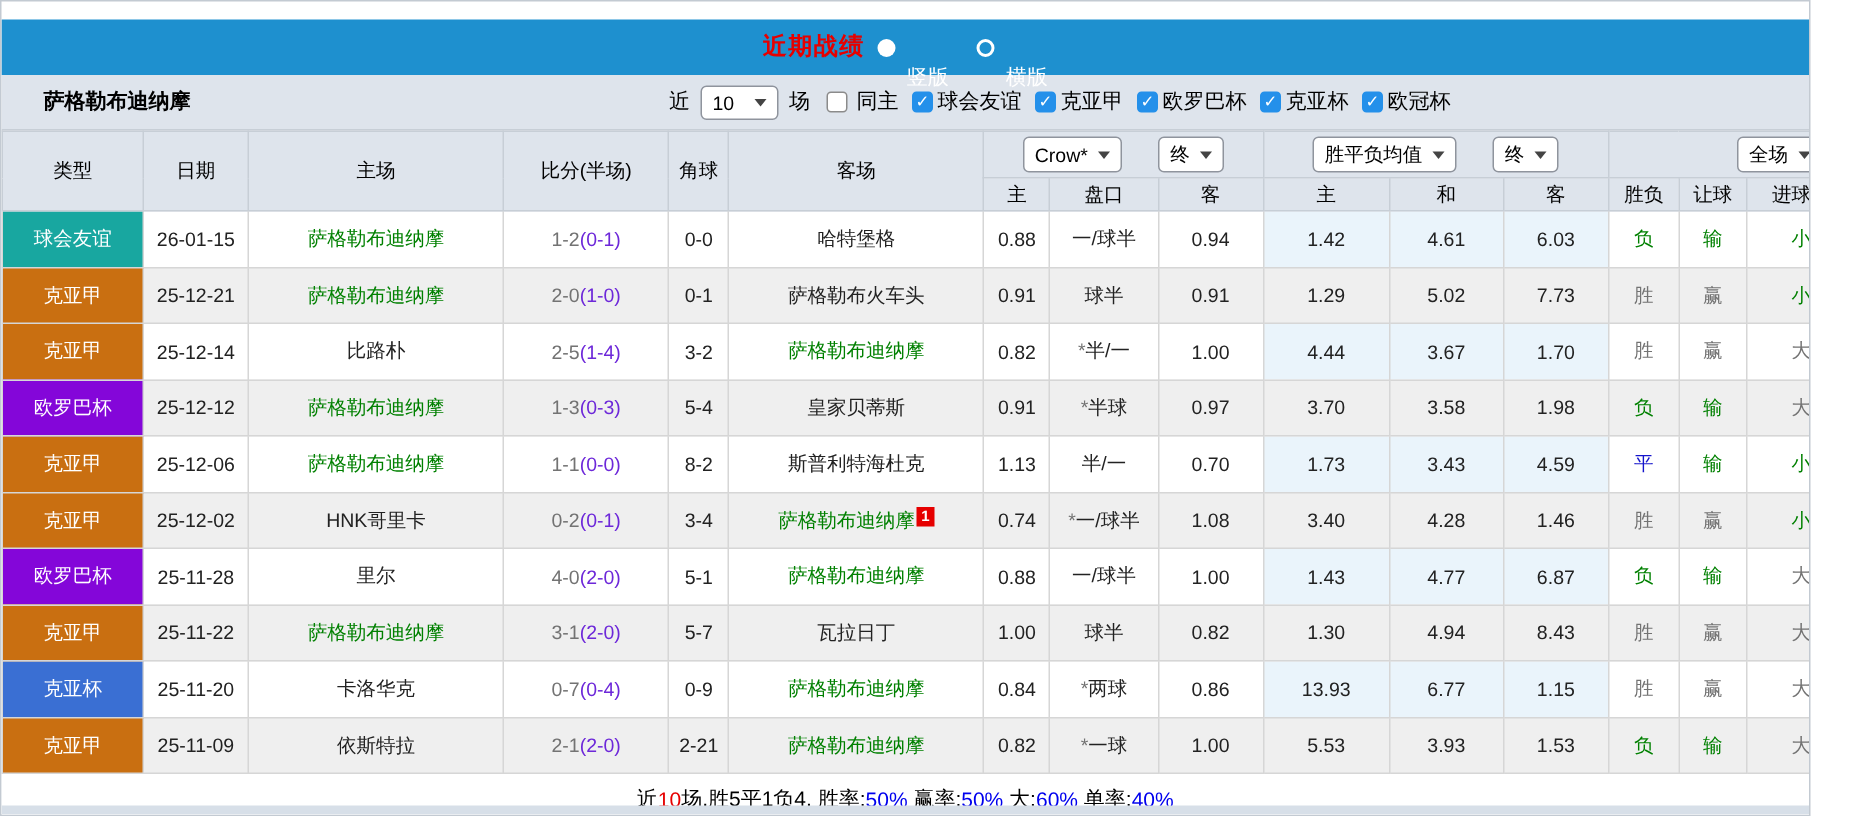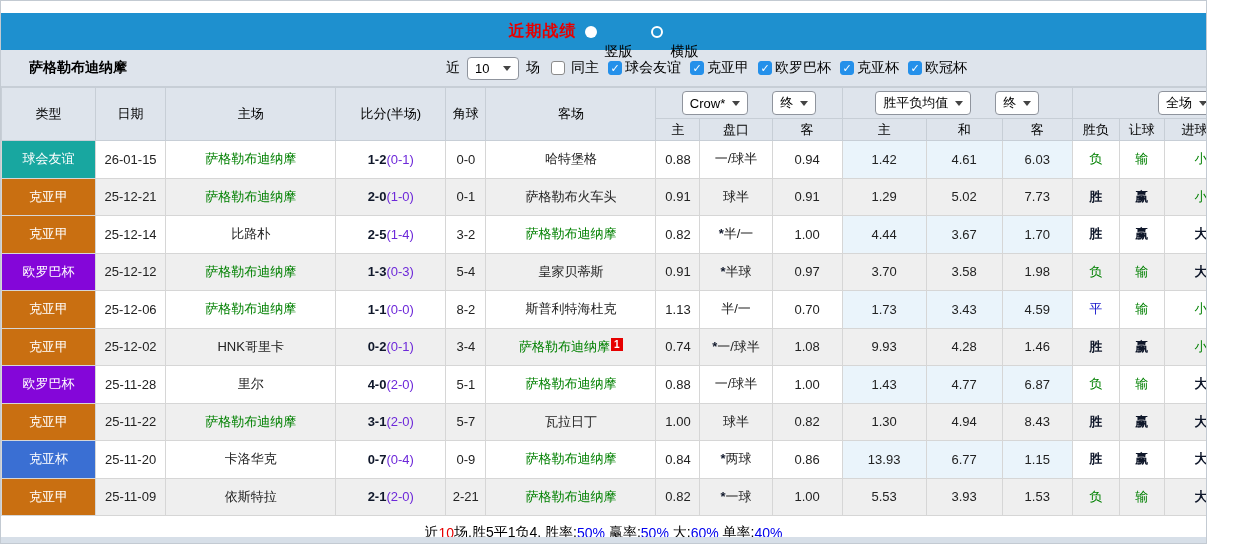--- a/index.html
+++ b/index.html
@@ -5,21 +5,21 @@
   * { margin:0; padding:0; box-sizing:border-box; }
   body { font-family:"Liberation Sans","DejaVu Sans",sans-serif; background:#fff; }
   .page { width:1207px; height:544px; border:1px solid #c3cad2; background:#fff; overflow:hidden; position:relative; padding-top:12px; }
 
   
   .titlebar { height:37px; background:#1e90cf; display:flex; align-items:center; justify-content:center; gap:8px; }
   .titlebar .title { color:#e60000; font-weight:bold; font-size:16px; letter-spacing:1px; }
   .radio { width:12px; height:12px; border-radius:50%; display:inline-block; cursor:pointer; }
   .radio.selected { background:#fff; }
   .radio.unselected { background:transparent; border:2px solid #fff; }
-  .radio-label { color:#000000; font-size:14px;margin-top:40px; }
+  .radio-label { color:#ffffff; font-size:14px;margin-top:40px; }
 
   
   .filterbar { height:37px; background:#dee4ec; display:flex; align-items:center; font-size:14px; color:#000; border-bottom:1px solid #c7ced6; }
   .filterbar .team { font-weight:bold; font-size:14px; margin-left:28px; }
   .filters { display:flex; align-items:center; margin:0 auto; transform:translateX(40px); gap:3px; }
   .checkbox { width:14px; height:14px; border:1px solid #8b8b8b; background:#fff; border-radius:3px; display:inline-flex; align-items:center; justify-content:center; margin:0 3px 0 8px; cursor:pointer; }
   .checkbox.checked { background:#2490ea; border-color:#2490ea; }
   .checkbox.checked::after { content:"✓"; color:#fff; font-size:11px; font-weight:bold; line-height:1; }
   .checkbox.lead { margin:0 0 0 6px; }
 
@@ -36,21 +36,21 @@
   .sel-wrap { display:flex; align-items:center; justify-content:center; gap:24px; }
   tbody td { border:1px solid #d6d6d6; text-align:center; height:37.5px; color:#222; }
   tbody tr:nth-child(even) td { background:#efefef; }
   tbody tr:nth-child(odd) td.avg { background:#eaf4fb; }
   td.type { color:#fff; font-size:13px; }
   td.type.teal   { background:#18a7a0; }
   td.type.orange { background:#c96f11; }
   td.type.purple { background:#8406d9; }
   td.type.blue   { background:#3a6fd3; }
   .green { color:#008000; }
-  .red   { color:#0f172a;font-weight:bold; }
+  .red   { color:#737373; }
   .blue  { color:#1414cc; }
   .ht { color:#6d28d9; }
   .red-card { display:inline-block; background:#e60000; color:#fff; font-size:10px; width:12px; height:13px; line-height:13px; text-align:center; vertical-align:top; margin-left:1px; font-weight:bold; }
 
   
   .summary { height:33px; background:#fff; display:flex; align-items:center; justify-content:center; font-size:14px; color:#000; }
   .summary .pct { color:#0000ee; }
   .summary .cnt { color:#e60000; }
   .bottom-strip { height:6px; background:#d7dfe8; position:absolute; bottom:0; left:0; right:0; }
 </style>
@@ -251,21 +251,21 @@
         <tr>
       <td class="type orange">克亚甲</td>
       <td>25-12-02</td>
       <td><span>HNK哥里卡</span></td>
       <td><span class="red">0-2</span><span class="ht">(0-1)</span></td>
       <td>3-4</td>
       <td><span class="green">萨格勒布迪纳摩</span><span class="red-card">1</span></td>
       <td>0.74</td>
       <td><span class="red">*</span><span>一/球半</span></td>
       <td>1.08</td>
-      <td class="avg">9.93</td>
+      <td class="avg">3.40</td>
       <td class="avg">4.28</td>
       <td class="avg">1.46</td>
       <td><span class="red">胜</span></td>
       <td><span class="red">赢</span></td>
       <td><span class="green">小</span></td>
     </tr>
         <tr>
       <td class="type purple">欧罗巴杯</td>
       <td>25-11-28</td>
       <td><span>里尔</span></td>

